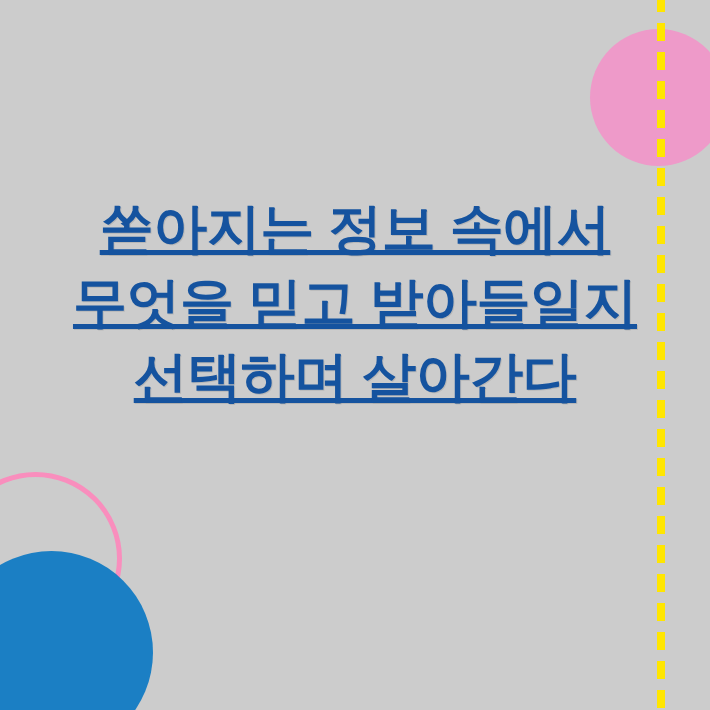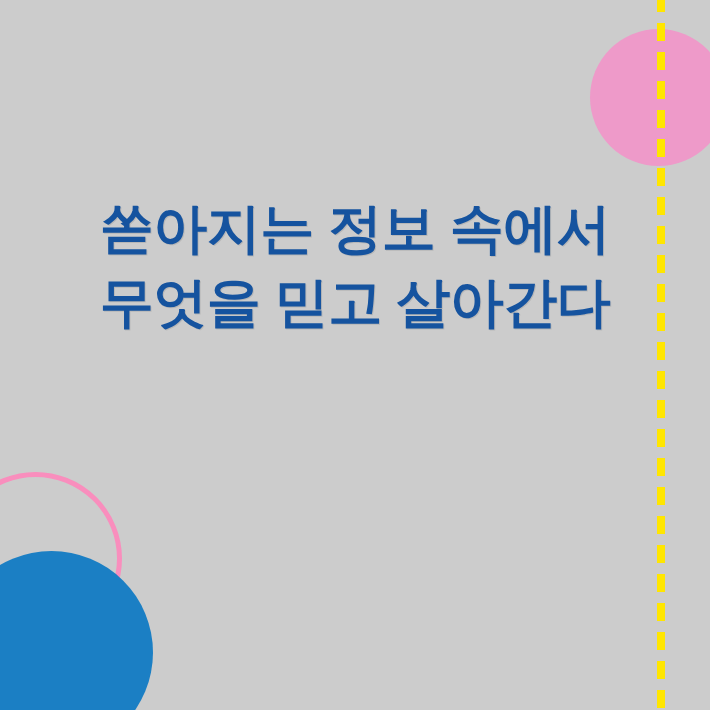--- a/index.html
+++ b/index.html
@@ -76,33 +76,35 @@
   }
   #headline .line {
     display: block;
     color: #15539f;
     font-size: 54px;
     font-weight: 700;
     line-height: 74px;
     letter-spacing: -0.5px;
     white-space: nowrap;
     text-shadow: 1px 1px 0 rgba(0,0,0,0.10);
+    text-decoration: underline;
   }
 </style>
 </head>
 <body>
 
 <div id="card">
 
   <div class="shape" id="pink-circle-top"></div>
 
   <div class="shape" id="pink-ring-bottom"></div>
 
   <div class="shape" id="blue-circle-bottom"></div>
 
   <div class="shape" id="dashed-line"></div>
 
   <div id="headline">
     <span class="line">쏟아지는 정보 속에서</span>
-    <span class="line">무엇을 믿고 살아간다</span>
+    <span class="line">무엇을 믿고 받아들일지</span>
+    <span class="line">선택하며 살아간다</span>
   </div>
 
 </div>
 
 </body></html>

